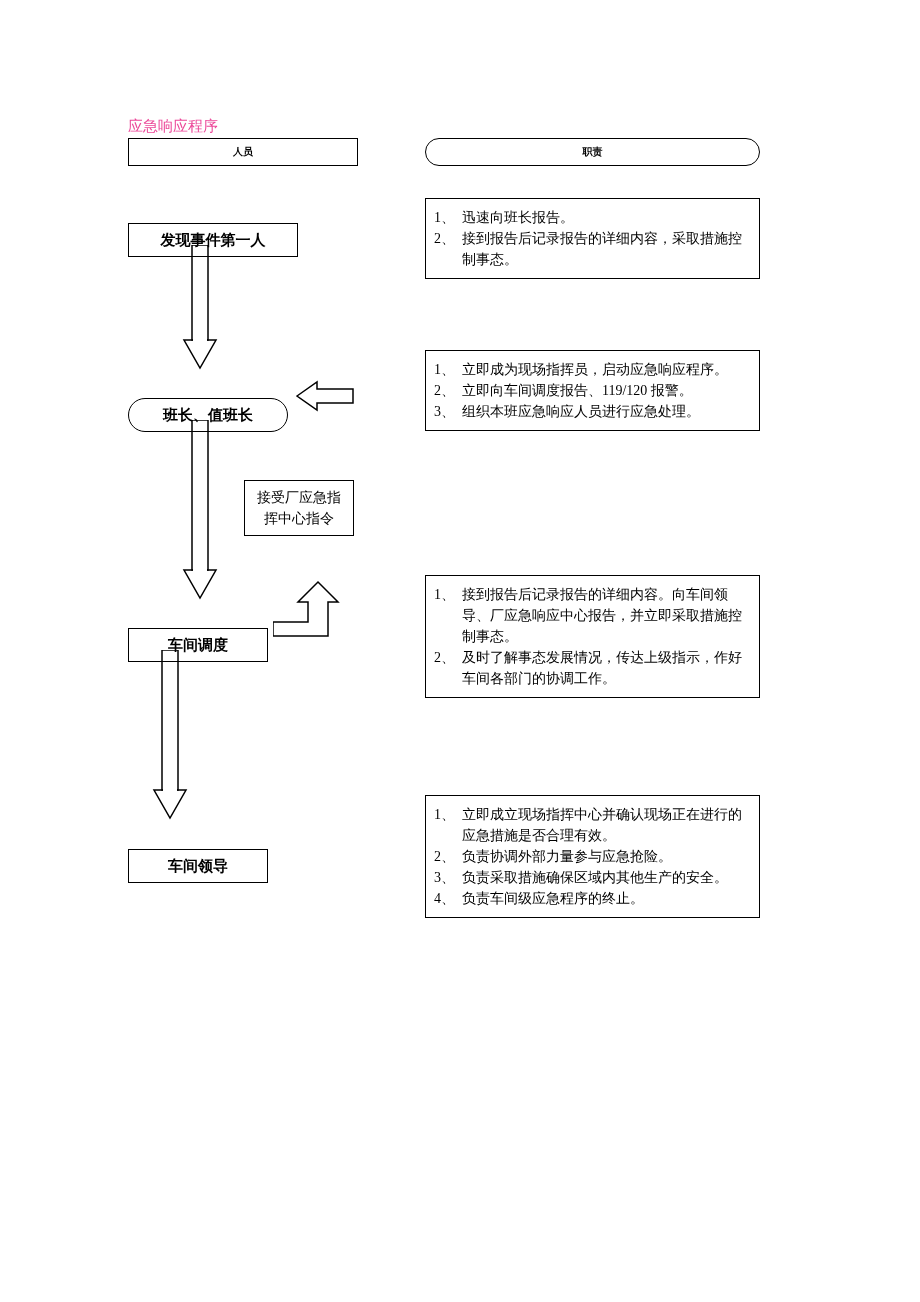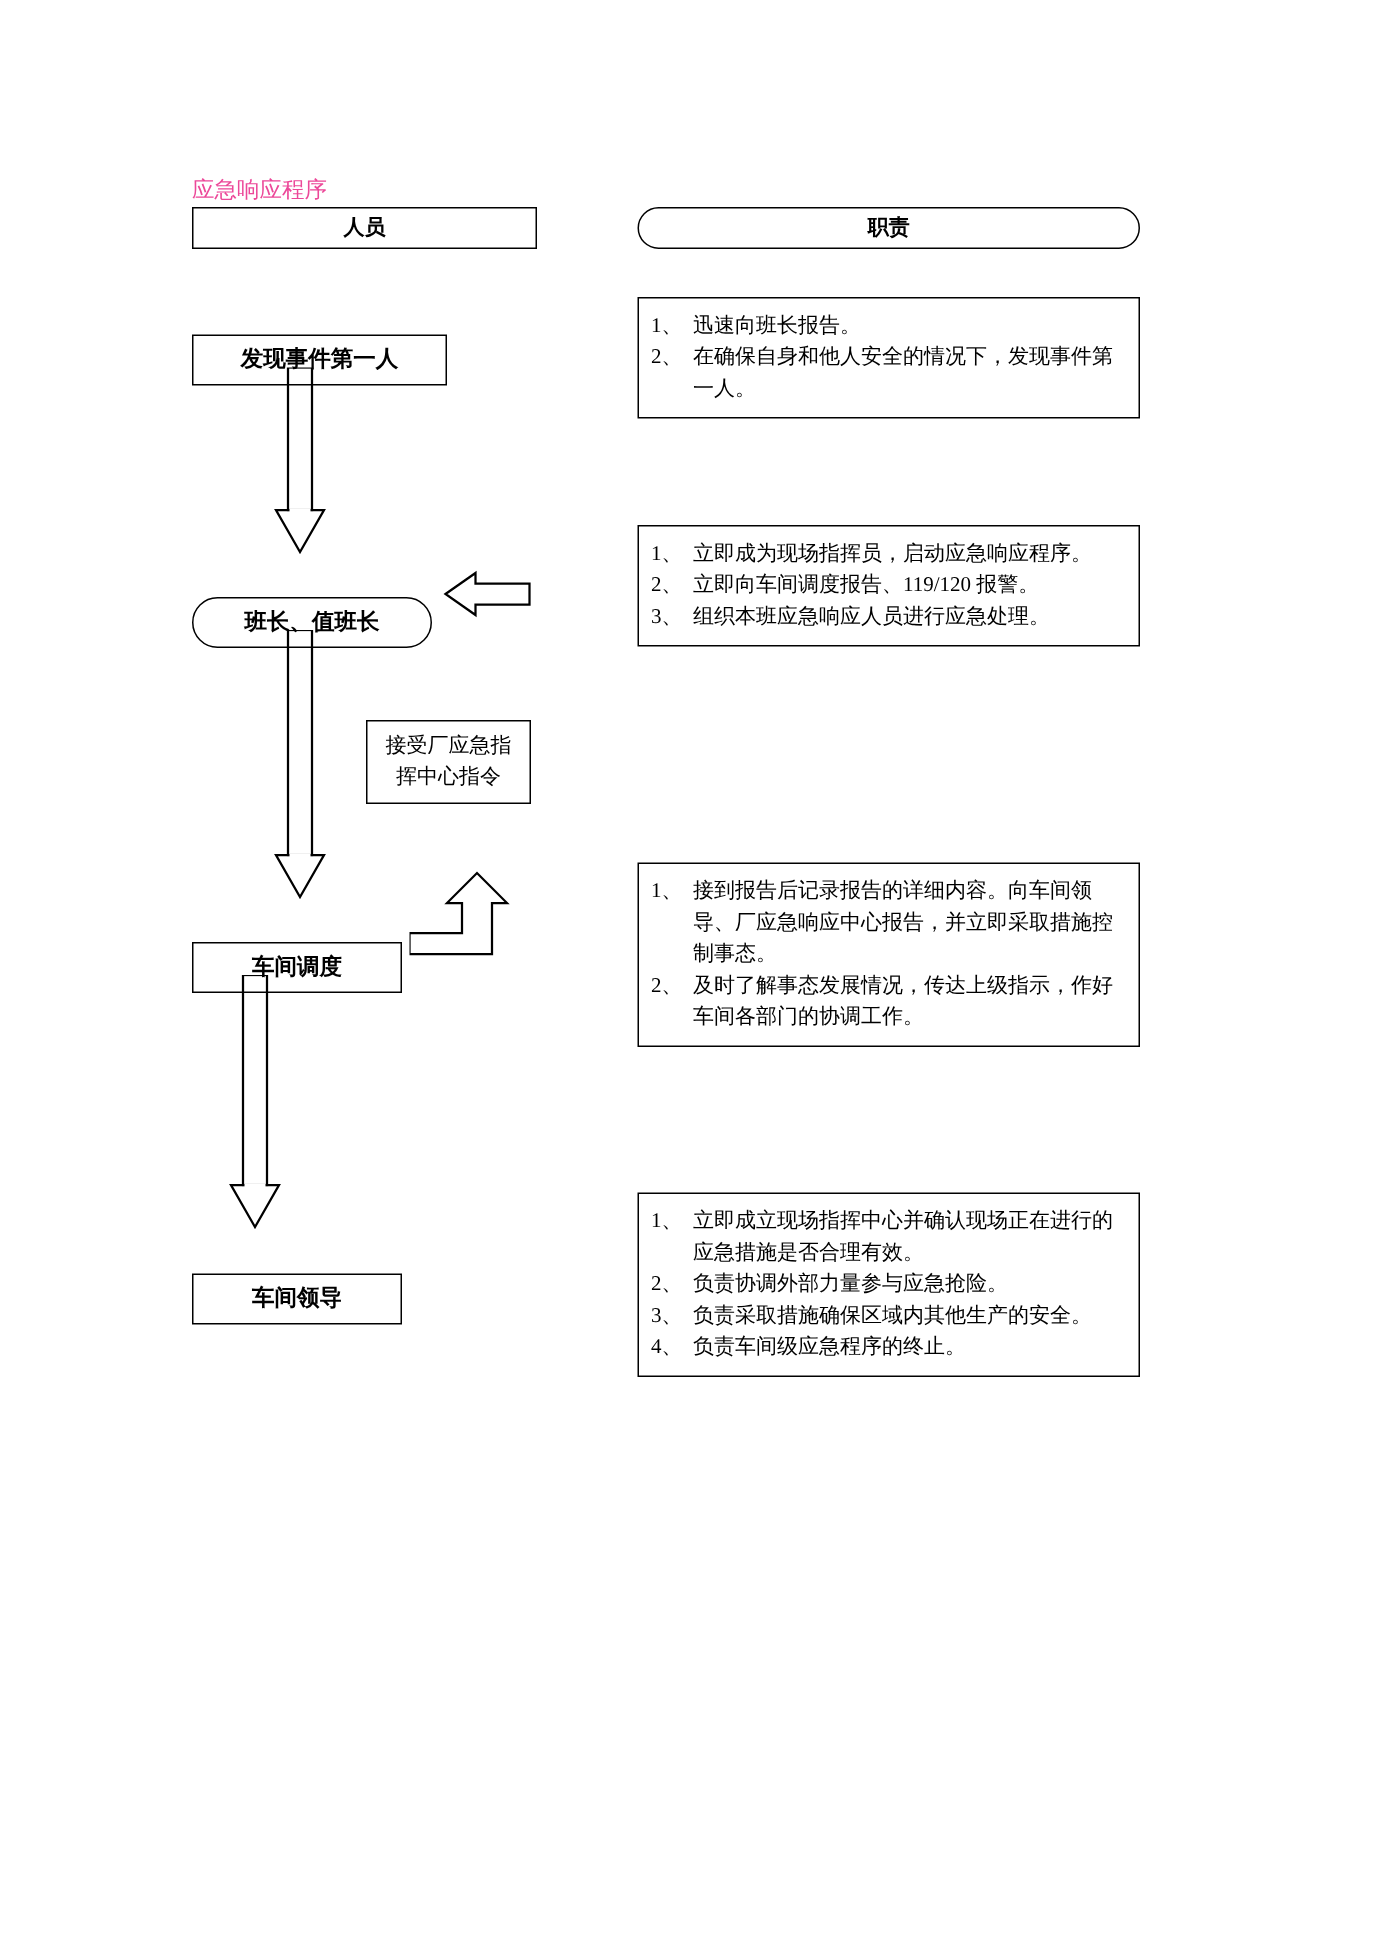--- a/index.html
+++ b/index.html
@@ -16,21 +16,21 @@
     position: absolute;
     font-size: 15px;
     color: #ec4899;
   }
   .col-header {
     position: absolute;
     border: 1px solid #000;
     display: flex;
     align-items: center;
     justify-content: center;
-    font-size: 14px;
+    font-size: 10px;
     font-weight: bold;
     padding: 4px 4px;
   }
   .node {
     position: absolute;
     border: 1.5px solid #000;
     display: flex;
     align-items: center;
     justify-content: center;
     font-size: 15px;
@@ -93,21 +93,21 @@
 <div class="small-node" style="left:244px; top:480px; width:110px;">接受厂应急指挥中心指令</div>
 
 <div class="duty" style="left:425px; top:198px; width:335px;">
   <ol>
     <li>
         <span class="num">1、</span>
         <span class="txt">迅速向班长报告。</span>
       </li>
     <li>
         <span class="num">2、</span>
-        <span class="txt">在确保自身和他人安全的情况下，发现事件第一人。</span>
+        <span class="txt">接到报告后记录报告的详细内容，采取措施控制事态。</span>
       </li>
   </ol>
 </div>
 
 <div class="duty" style="left:425px; top:350px; width:335px;">
   <ol>
     <li>
         <span class="num">1、</span>
         <span class="txt">立即成为现场指挥员，启动应急响应程序。</span>
       </li>

